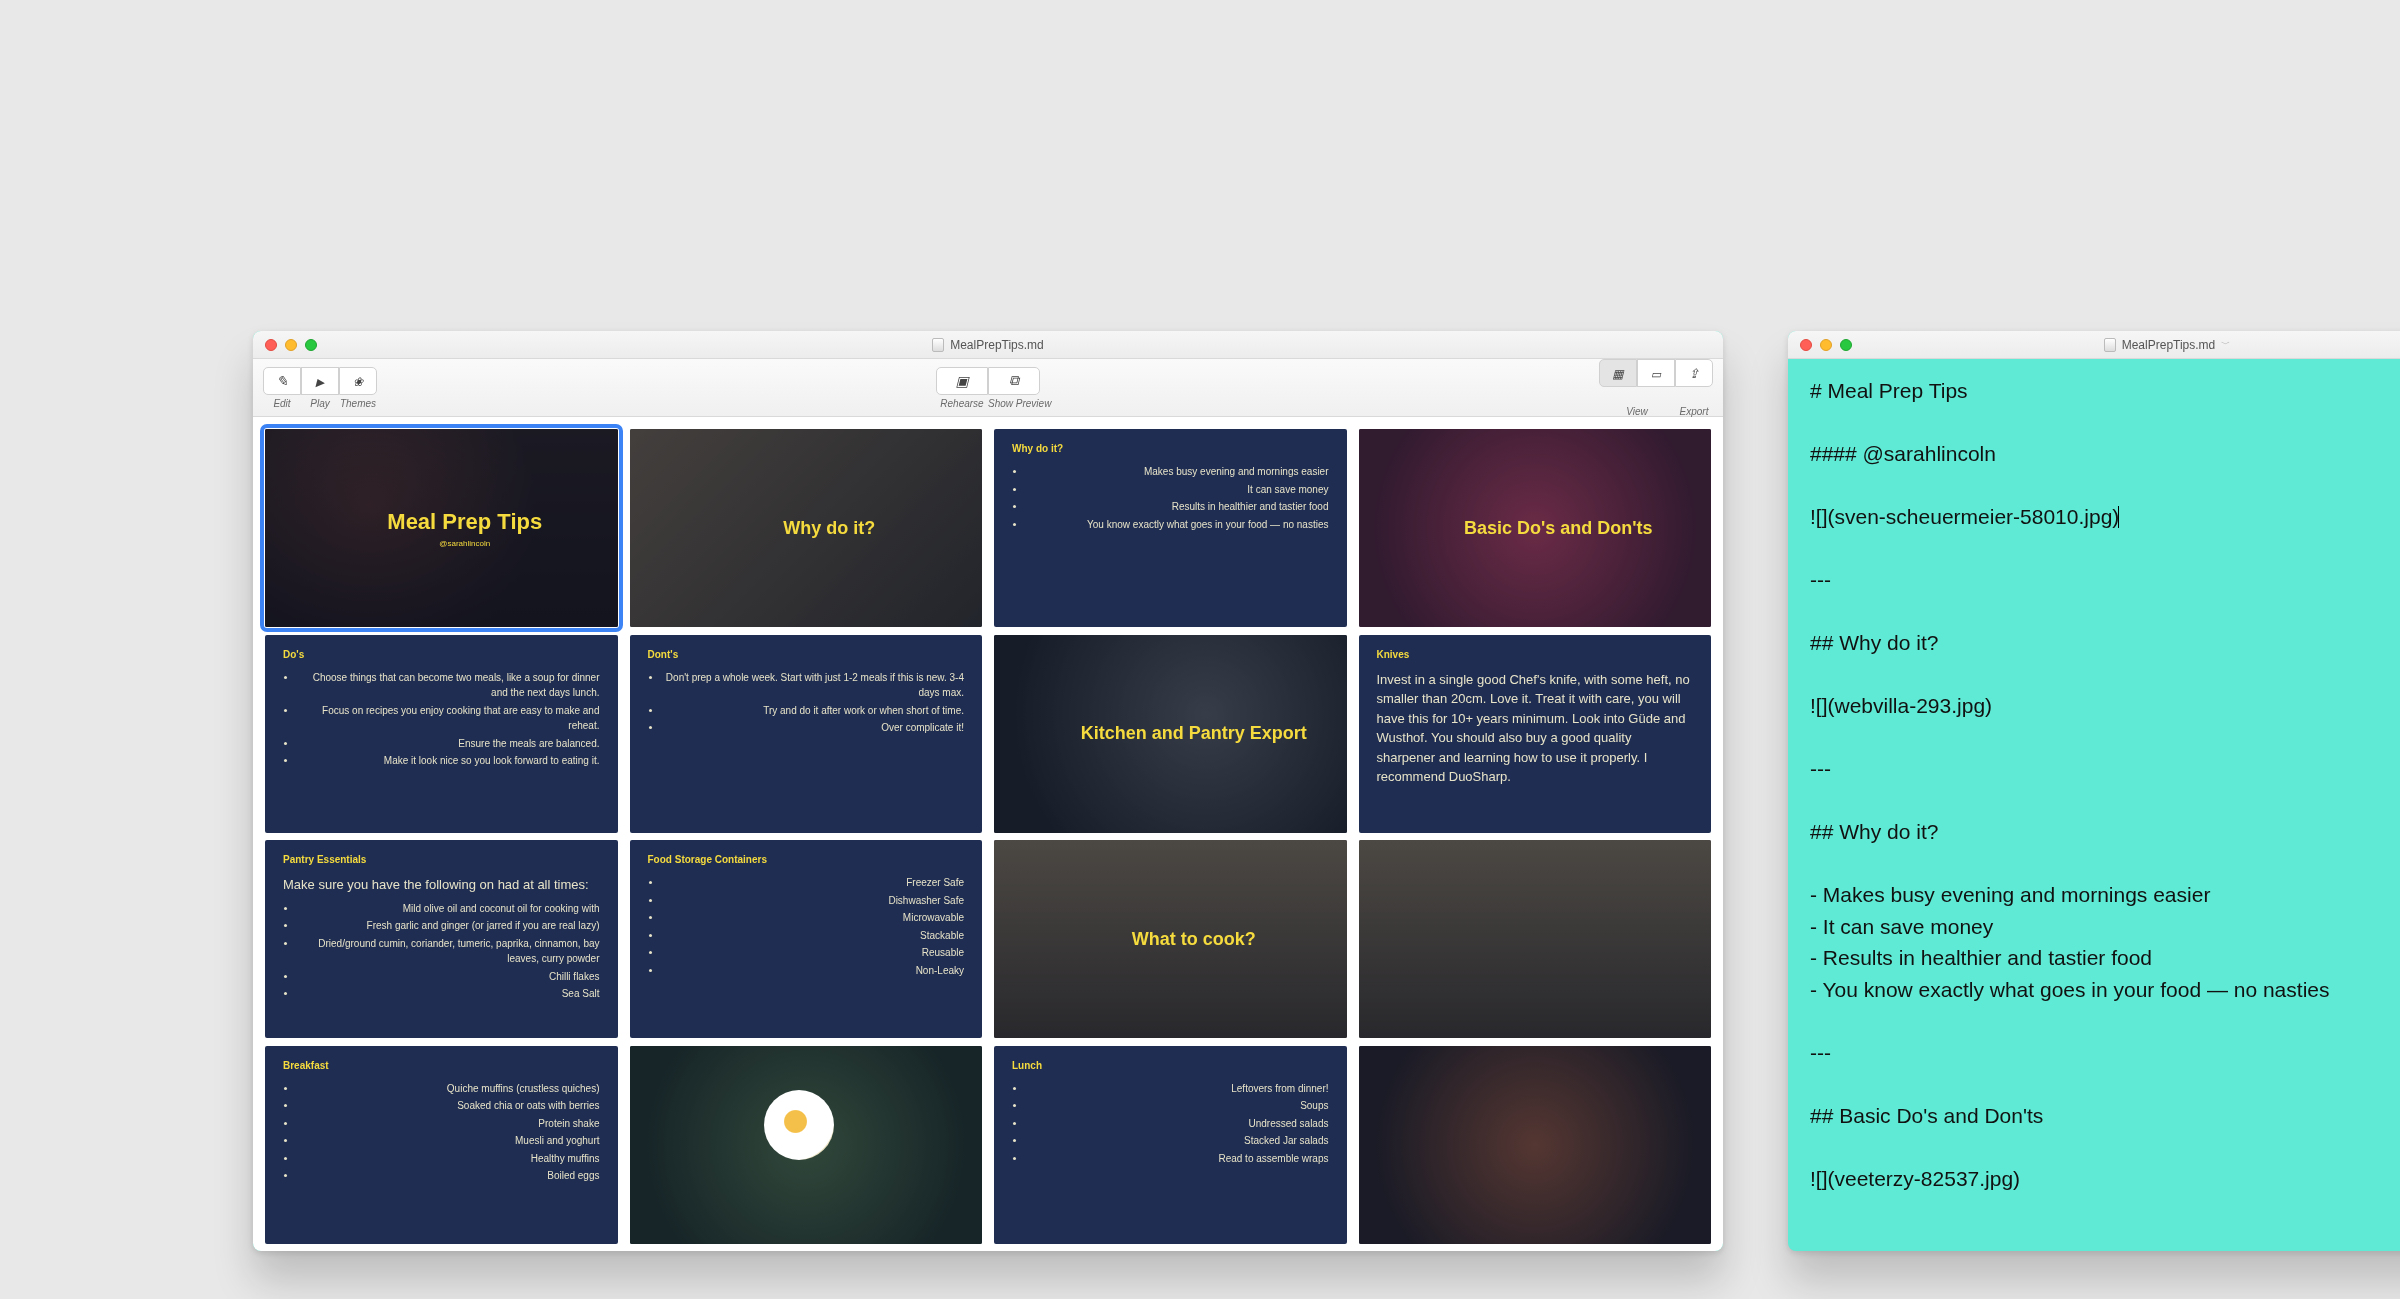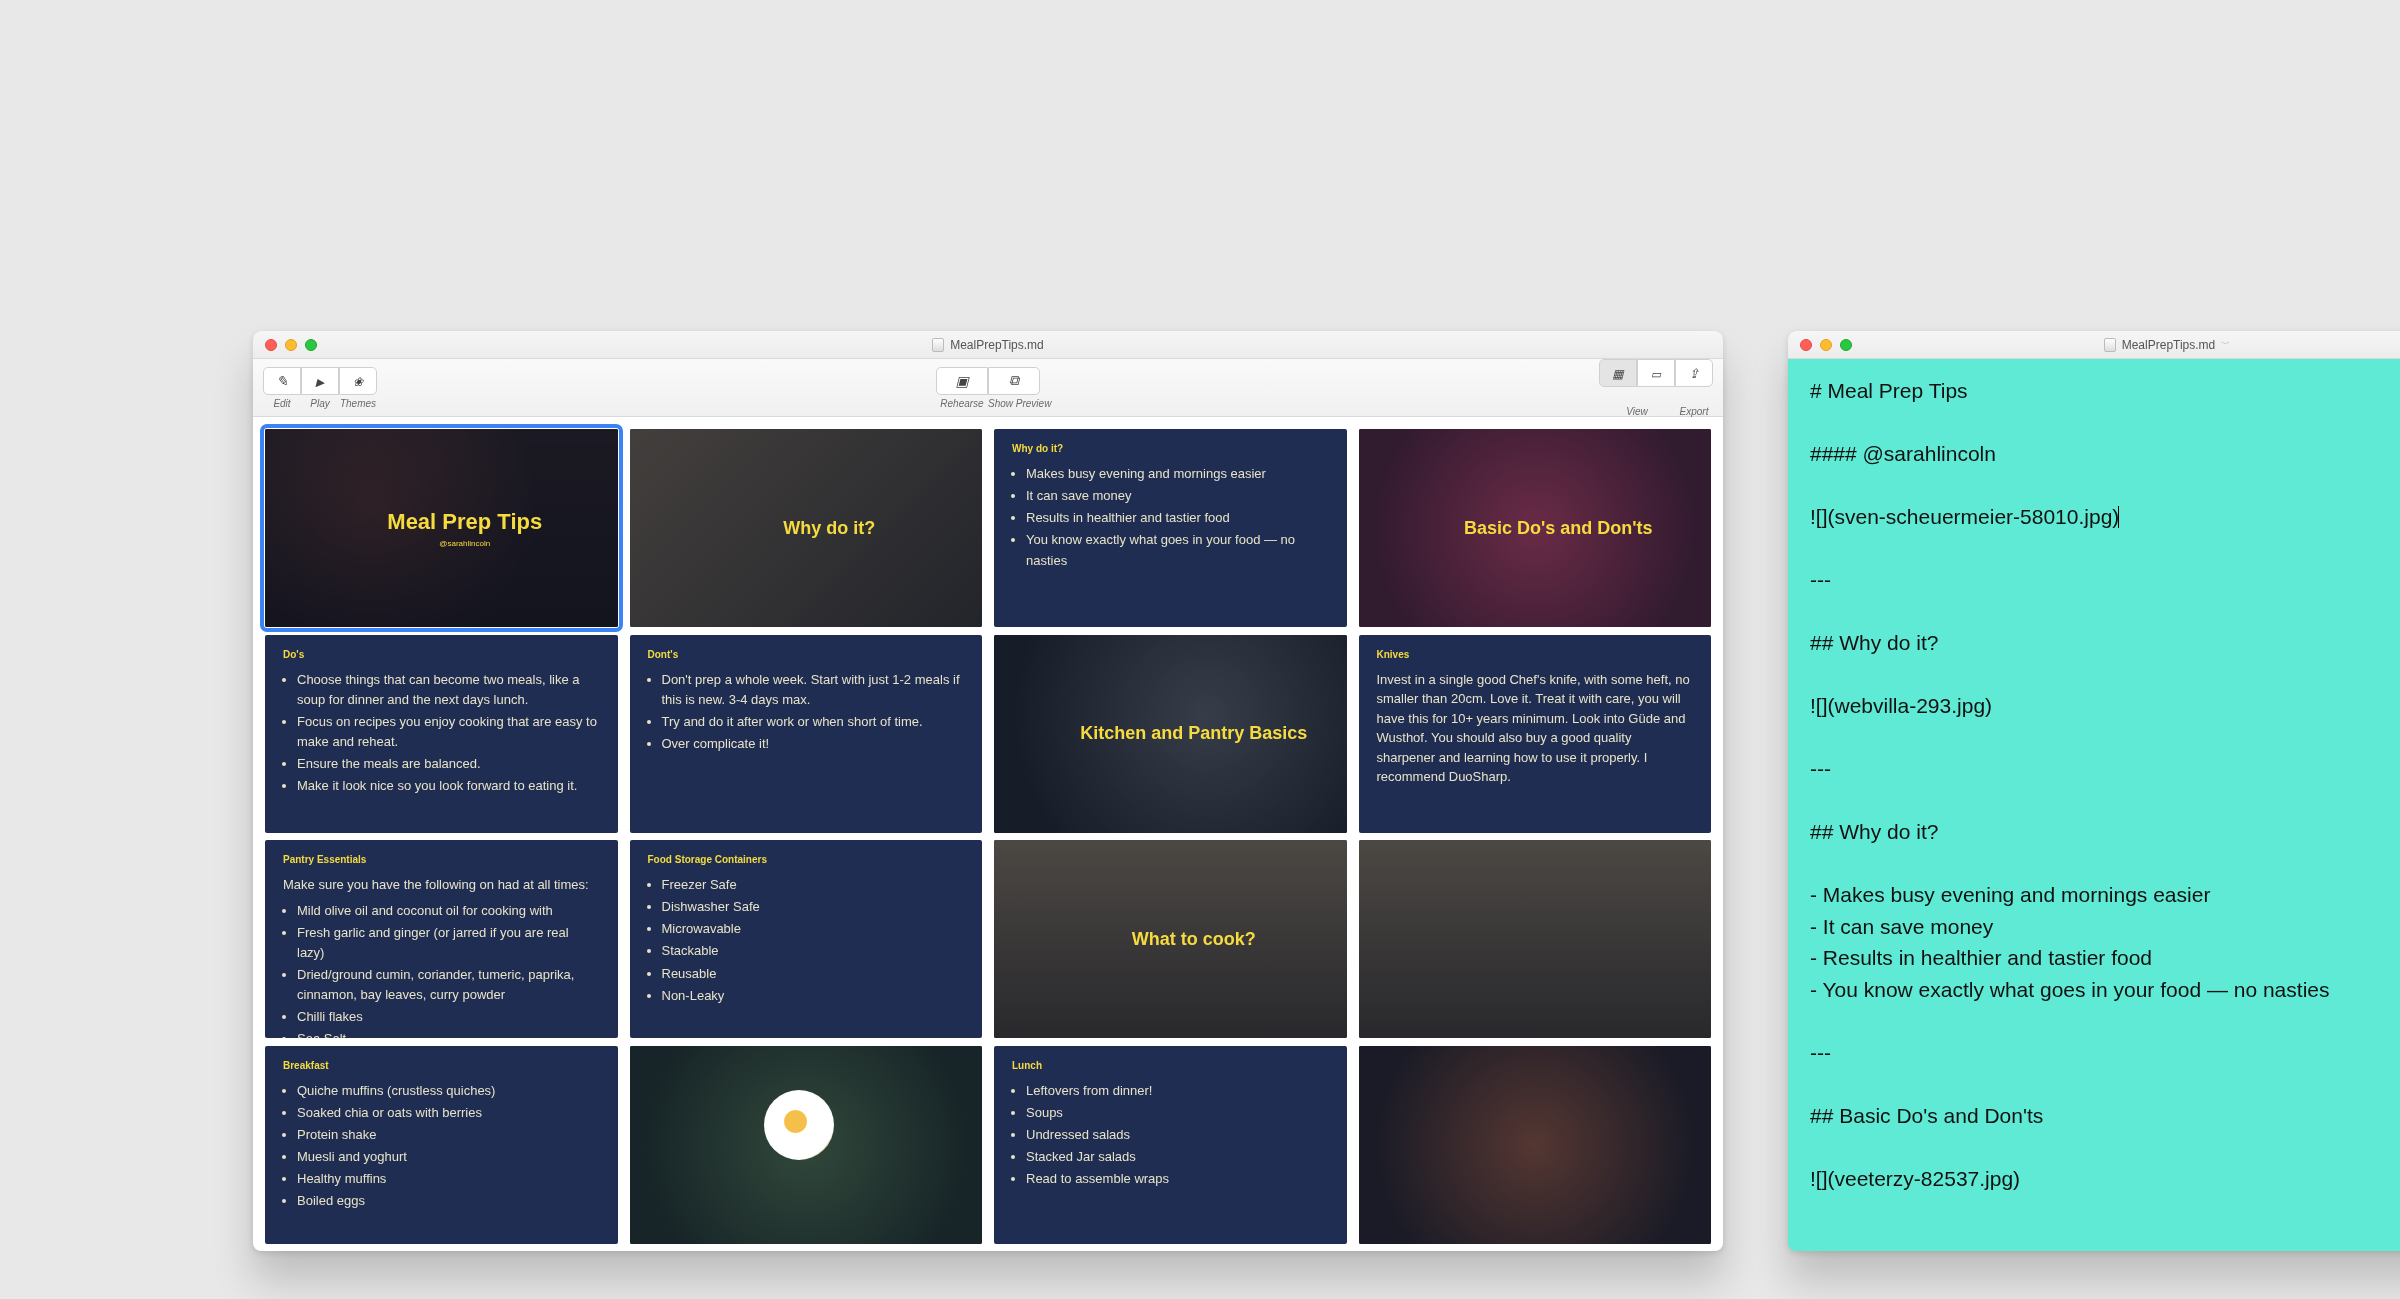--- a/index.html
+++ b/index.html
@@ -202,23 +202,24 @@
     margin-bottom: 10px;
   }
   .slide.list .body-para {
     font-size: 13px;
     line-height: 1.5;
     color: #e7e3c8;
   }
   .slide.list ul {
     list-style: disc;
     padding-left: 14px;
-    font-size: 13px;
+    font-size: 10px;
     line-height: 1.55;
     color: #e7e3c8;
+    text-align: right;
   }
   .slide.list ul li { margin-bottom: 2px; }
   .slide.list .inner { position: relative; z-index:1; }
 
   
   .editor {
     height: calc(100% - 28px);
     padding: 16px 22px;
     font-family: -apple-system, Arial, sans-serif;
     font-size: 21px;
@@ -366,21 +367,21 @@
           <div class="heading">Dont's</div>
           <ul>
             <li>Don't prep a whole week. Start with just 1-2 meals if this is new. 3-4 days max.</li>
             <li>Try and do it after work or when short of time.</li>
             <li>Over complicate it!</li>
           </ul>
         </div>
       </div>
       <div class="slide img pan">
         <div class="overlay"></div>
-        <div class="mid-title">Kitchen and Pantry Basics</div>
+        <div class="mid-title">Kitchen and Pantry Export</div>
       </div>
       <div class="slide list">
         <div class="inner">
           <div class="heading">Knives</div>
           <div class="body-para">Invest in a single good Chef's knife, with some heft, no smaller than 20cm. Love it. Treat it with care, you will have this for 10+ years minimum. Look into Güde and Wusthof.
 You should also buy a good quality sharpener and learning how to use it properly. I recommend DuoSharp.</div>
         </div>
       </div>
       <div class="slide list">
         <div class="inner">

